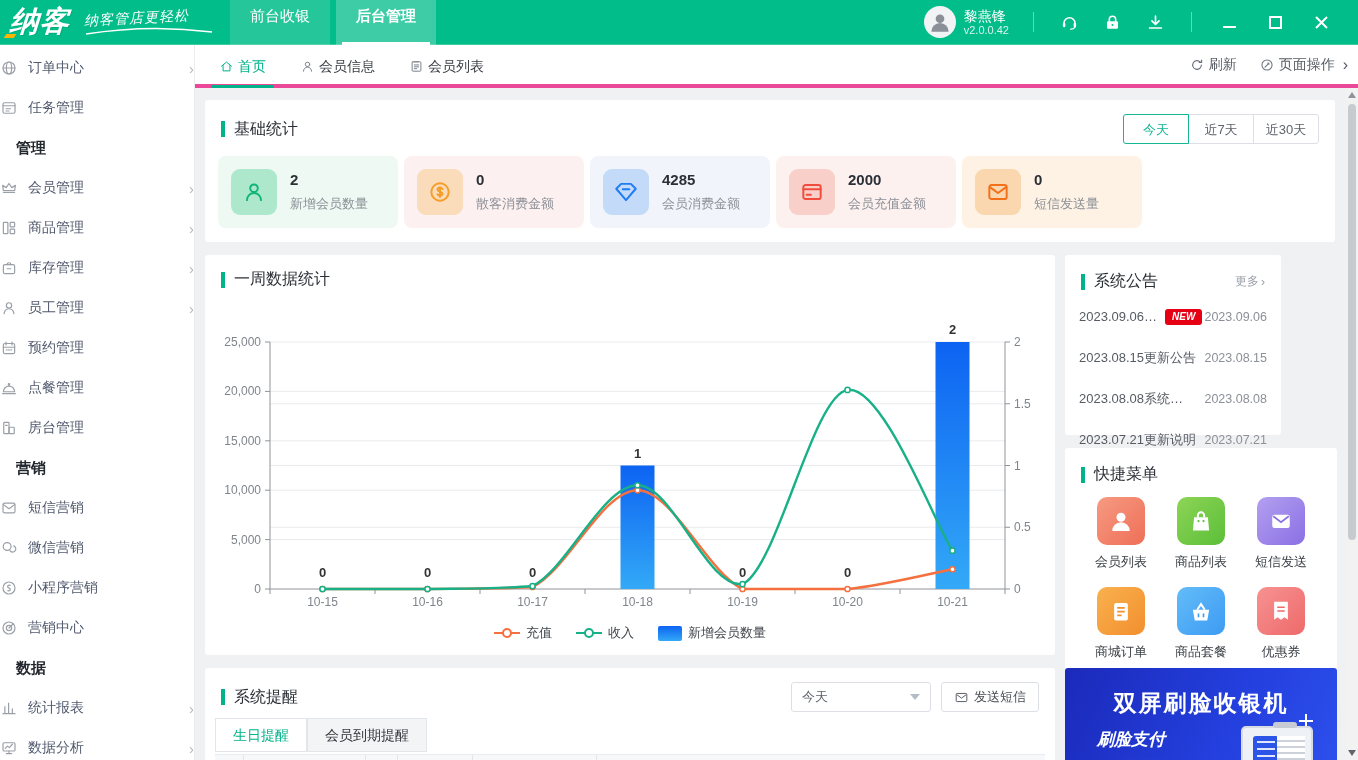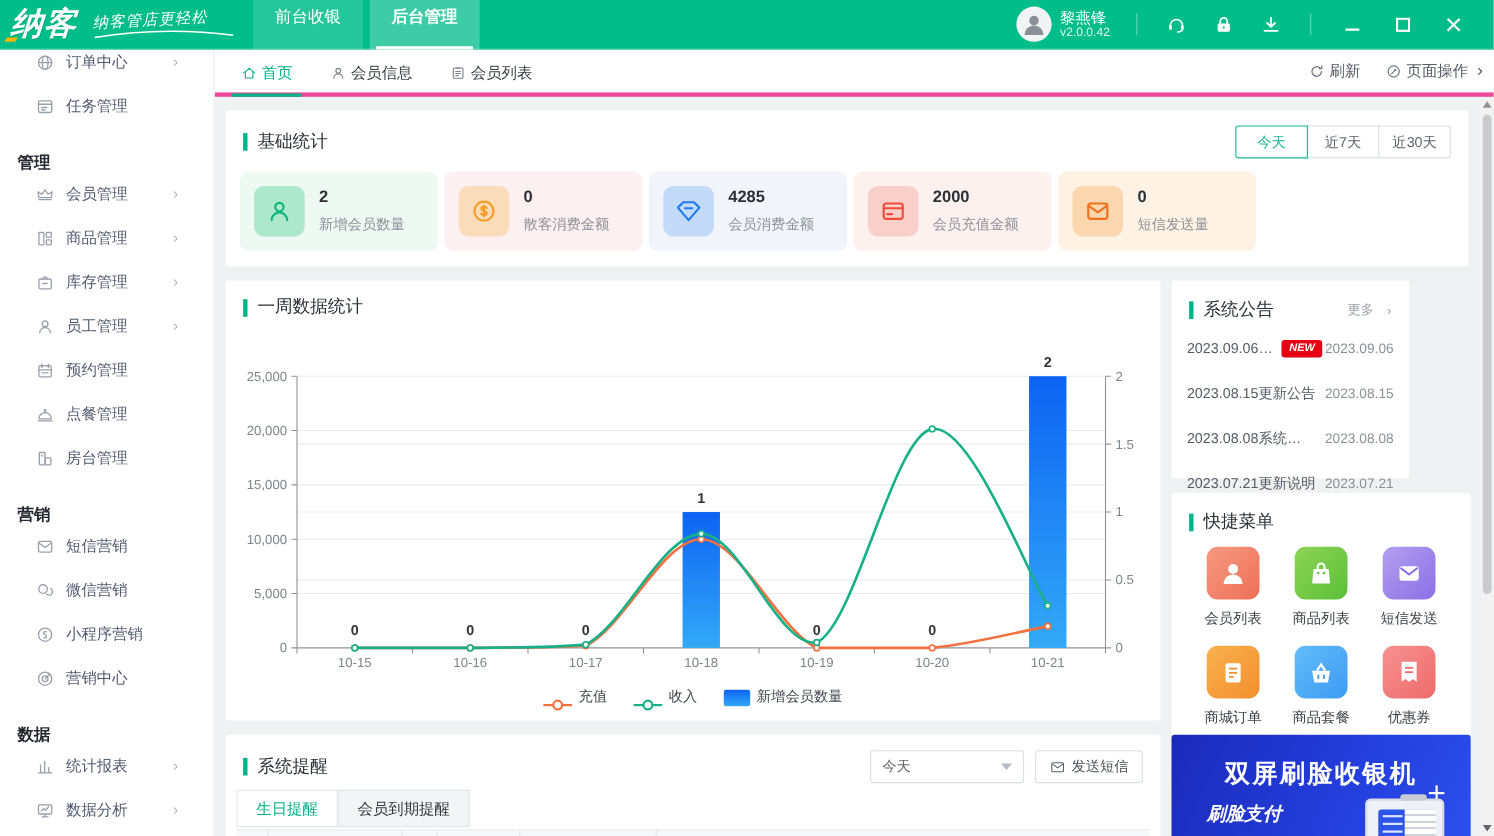--- a/index.html
+++ b/index.html
@@ -20,21 +20,21 @@
   .avatar{width:32px;height:32px;border-radius:50%;background:#f2f3f5;display:flex;align-items:center;justify-content:center;color:#8a8f98;overflow:hidden}
   .user-meta{margin:0 10px 0 8px;line-height:1.15}
   .user-name{font-size:14px}
   .user-ver{font-size:11px;opacity:.85}
   .vdiv{width:1px;height:20px;background:rgba(255,255,255,.4);margin:0 14px}
   .tb-icon{margin:0 12px;color:#fff;cursor:pointer;display:flex}
   .winctl{display:flex;align-items:center}
   .winctl .wbtn{width:46px;height:45px;display:flex;align-items:center;justify-content:center;cursor:pointer}
   
   .sidebar{position:absolute;left:0;top:45px;width:195px;bottom:0;background:#fff;border-right:1px solid #ececec;box-sizing:border-box;padding-top:3px;z-index:20}
-  .side-item{height:40px;display:flex;align-items:flex-start;padding:0 32px;font-size:14px;color:#515a6e;cursor:pointer}
+  .side-item{height:40px;display:flex;align-items:center;padding:0 0;font-size:14px;color:#515a6e;cursor:pointer}
   .side-item .si{color:#9aa0a8;margin-right:10px;display:flex}
   .side-item .arr{margin-left:auto;color:#b4b9c0;font-size:15px}
   .side-section{height:40px;display:flex;align-items:center;padding:0 16px;font-size:15px;font-weight:bold;color:#23272e}
   
   .tabbar{position:absolute;left:195px;top:45px;right:0;height:43px;background:#fff;display:flex;align-items:center;border-bottom:4px solid #ec4899;box-sizing:border-box;z-index:10}
   .tab{display:flex;align-items:center;gap:4px;height:43px;padding:0 10px;margin-left:14px;font-size:14px;color:#3a3f45;position:relative;cursor:pointer}
   .tab .ti{display:flex;color:#7d838b}
   .tab.active{color:#00b389}
   .tab.active .ti{color:#00b389}
   .tab.active::after{content:"";position:absolute;left:2px;right:2px;bottom:0;height:3px;background:#00b389}
@@ -55,38 +55,38 @@
   .filter-btn:last-child{border-radius:0 3px 3px 0}
   .filter-btn.active{border-color:#14b794;color:#14b794;position:relative;z-index:1}
   .stat-row{position:absolute;left:13px;top:56px;display:flex;gap:6px}
   .stat-card{width:180px;height:72px;border-radius:8px;display:flex;align-items:center;box-sizing:border-box;padding-left:13px}
   .stat-icon{width:46px;height:46px;border-radius:9px;display:flex;align-items:center;justify-content:center;margin-right:13px;flex:none}
   .stat-num{font-size:15px;font-weight:bold;color:#2b2f36;margin-bottom:7px}
   .stat-label{font-size:13px;color:#8c9097;white-space:nowrap}
   #chart-card{left:10px;top:167px;width:850px;height:400px}
   #chart-svg{position:absolute;left:5px;top:52px}
   .legend{position:absolute;left:0;right:0;bottom:13px;display:flex;justify-content:center;align-items:center;gap:24px}
-  .lg-item{display:flex;align-items:flex-end;gap:6px;font-size:13px;color:#42474d;cursor:pointer}
+  .lg-item{display:flex;align-items:center;gap:6px;font-size:13px;color:#42474d;cursor:pointer}
   .lg-line{width:26px;height:2px;position:relative}
   .lg-line i{position:absolute;left:8px;top:-4px;width:6px;height:6px;border-radius:50%;border:2px solid;background:#fff}
   .lg-bar{width:24px;height:15px;border-radius:2px}
   
   #reminder-card{left:10px;top:580px;width:850px;height:180px}
   .rem-controls{margin-left:auto;display:flex;align-items:center;gap:10px}
   .select{width:140px;height:30px;border:1px solid #dcdfe6;border-radius:3px;display:flex;align-items:center;padding:0 10px;box-sizing:border-box;font-size:13px;color:#5f646b;cursor:pointer}
   .caret{margin-left:auto;width:0;height:0;border-left:5px solid transparent;border-right:5px solid transparent;border-top:6px solid #b6bcc4}
   .sms-btn{height:30px;border:1px solid #dcdfe6;border-radius:3px;background:#fff;display:flex;align-items:center;gap:5px;padding:0 12px;font-size:13px;color:#4a4f56;cursor:pointer}
   .rem-tabs{position:absolute;left:10px;top:50px;display:flex}
   .rem-tab{height:34px;line-height:32px;box-sizing:border-box;padding:0 17px;font-size:14px;border:1px solid #e2e5ea;background:#f3f4f6;color:#33373d;cursor:pointer}
   .rem-tab.active{background:#fff;color:#00b389}
   .sliver{position:absolute;left:10px;right:10px;top:86px;height:94px;background:#f7f8fa;border-top:1px solid #e9ecf1}
   .sliver i{position:absolute;top:0;width:1px;height:100%;background:#e2e6ec}
   
   #announce-card{left:870px;top:167px;width:216px;height:180px}
-  .more{margin-left:auto;font-size:12px;color:#9ba0a8;display:flex;align-items:center;gap:12px;cursor:pointer}
+  .more{margin-left:auto;font-size:12px;color:#9ba0a8;display:flex;align-items:center;gap:2px;cursor:pointer}
   .ann-list{padding:4px 14px 0}
   .ann-row{display:flex;align-items:center;height:41px;font-size:13px;color:#565b63;cursor:pointer}
   .ann-title{white-space:nowrap;overflow:hidden;max-width:150px}
   .new-badge{background:#e60013;color:#fff;font-size:10px;font-weight:bold;font-style:italic;padding:2px 7px 3px;border-radius:3px;margin-left:8px;flex:none}
   .ann-date{margin-left:auto;color:#8c9097;font-size:12.5px}
   #quick-card{left:870px;top:360px;width:272px;height:247px}
   .quick-grid{display:grid;grid-template-columns:repeat(3,1fr);row-gap:16px;padding:12px 16px 0;text-align:center}
   .q-item{cursor:pointer}
   .q-icon{width:48px;height:48px;border-radius:10px;margin:0 auto;display:flex;align-items:center;justify-content:center}
   .q-label{margin-top:8px;font-size:13px;color:#3d4248}

